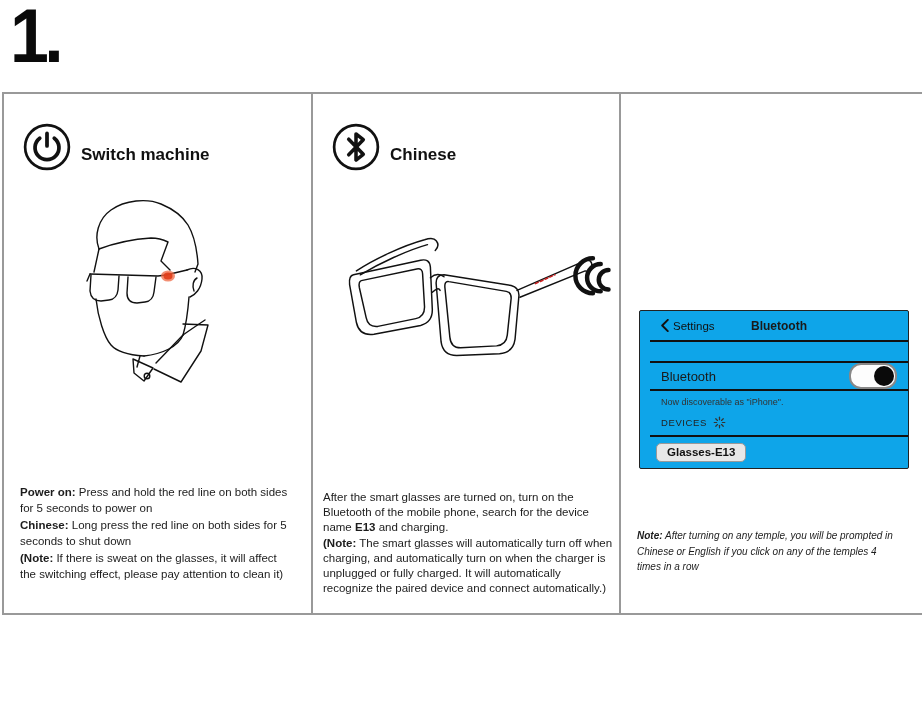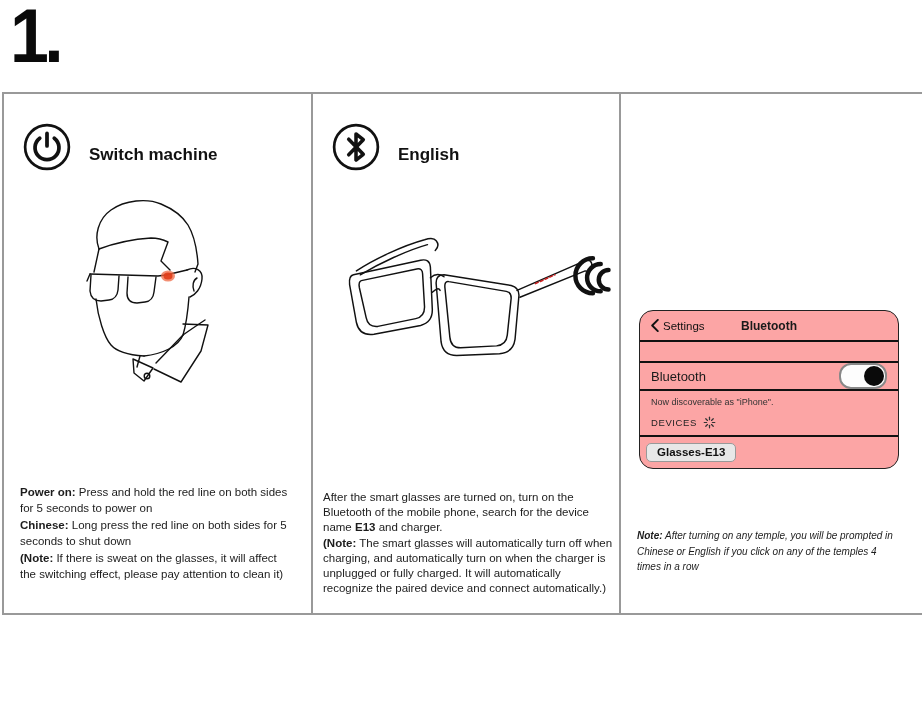--- a/index.html
+++ b/index.html
@@ -6,34 +6,34 @@
   .page{position:relative;width:922px;height:721px;background:#fff;overflow:hidden;
         font-family:"Liberation Sans",sans-serif;color:#1a1a1a;}
   .step-number{position:absolute;left:10px;top:-8px;font-size:76px;font-weight:bold;
         letter-spacing:-5px;color:#0a0a0a;transform:scaleX(.92);transform-origin:left top;}
   .panels{position:absolute;left:2px;top:92px;width:918px;height:519px;
         border:2px solid #999;border-right:none;display:flex;background:#fff;}
   .panel{position:relative;height:100%;}
   .panel-1{width:307px;border-right:2px solid #999;}
   .panel-2{width:306px;border-right:2px solid #999;}
   .panel-3{flex:1;}
-  .panel-header{position:absolute;left:18px;top:28px;display:flex;align-items:center;gap:8px;}
+  .panel-header{position:absolute;left:18px;top:28px;display:flex;align-items:center;}
   .icon-circle{width:50px;height:50px;display:inline-block;}
   .panel-title{font-size:17px;font-weight:bold;margin:0 0 0 9px;padding-top:16px;color:#111;}
   .illustration{position:absolute;}
   .face-art{left:50px;top:98px;width:230px;height:235px;}
   .glasses-art{left:22px;top:128px;width:292px;height:165px;}
   .instructions{position:absolute;font-size:11.5px;line-height:16.4px;color:#1c1c1c;}
   .instr-1{left:16px;top:390px;width:270px;}
   .instr-2{left:10px;top:396px;width:290px;line-height:15.2px;}
   .instructions p{margin:0;}
   .b{font-weight:bold;text-align:center;}
   
   .phone-card{position:absolute;left:18px;top:216px;width:258px;height:157px;
-        border:1.5px solid #222;border-radius:14px;background:#fca5a5;overflow:hidden;}
+        border:1.5px solid #222;border-radius:2px;background:#0ea5e9;overflow:hidden;padding-left:10px;}
   .phone-header{position:relative;height:29px;display:flex;align-items:center;padding:0 11px;}
   .back-btn{display:flex;align-items:center;font-size:11.5px;color:#111;}
   .back-btn svg{margin-right:4px;}
   .phone-title{position:absolute;left:0;right:0;text-align:center;font-size:12px;font-weight:bold;}
   .p-line{border-top:2px solid #111;}
   .row-empty{height:19px;}
   .row-toggle{height:26px;display:flex;align-items:center;justify-content:space-between;padding:0 11px;font-size:13px;}
   .toggle{position:relative;width:44px;height:22px;border:2px solid #888;border-radius:12px;background:#fdfdfd;}
   .toggle .knob{position:absolute;right:1px;top:1px;width:20px;height:20px;border-radius:50%;background:#0a0a0a;}
   .row-info{height:44px;padding:4px 11px 0 11px;box-sizing:border-box;}
@@ -113,21 +113,21 @@
     </section>
 
     <section class="panel panel-2">
       <div class="panel-header">
         <span class="icon-circle">
           <svg viewBox="0 0 48 48" width="50" height="50">
             <circle cx="24" cy="24" r="21" fill="none" stroke="#111" stroke-width="2.6"></circle>
             <path d="M17 16.5 L31 31 L24 36.5 L24 11.5 L31 17 L17 31.5" fill="none" stroke="#111" stroke-width="3.4" stroke-linecap="round" stroke-linejoin="round"></path>
           </svg>
         </span>
-        <h2 class="panel-title">English</h2>
+        <h2 class="panel-title">Chinese</h2>
       </div>
 
       <div class="illustration glasses-art">
         <svg viewBox="0 0 300 165" width="292" height="165" fill="none" stroke="#111" stroke-width="1.5" stroke-linecap="round" stroke-linejoin="round">
 
           <path d="M22,48 C40,36 70,22 92,16 Q101,13 104,17 Q108,22 103,27"></path>
           <path d="M26,52 C46,40 74,27 95,21"></path>
 
           <path d="M19,52 L88,37 Q97,35 98,44 L100,88 Q100,101 88,104 L40,113 Q25,115 22,101 L15,62 Q14,53 19,52 Z"></path>
 
@@ -144,21 +144,21 @@
 
           <path d="M206,61 L226,52" stroke="#cc2020" stroke-width="1.6" stroke-dasharray="3,2.4"></path>
 
           <path d="M281,47 A10,10 0 0 0 281,67" stroke-width="4.6"></path>
           <path d="M273,41 A14,14 0 0 0 273,69" stroke-width="4.6"></path>
           <path d="M265,35 A18,18 0 0 0 265,71" stroke-width="4.6"></path>
         </svg>
       </div>
 
       <div class="instructions instr-2">
-        <p><span>After the smart glasses are turned on, turn on the Bluetooth of the mobile phone, search for the device name </span><span class="b">E13</span><span> and charger.</span></p>
+        <p><span>After the smart glasses are turned on, turn on the Bluetooth of the mobile phone, search for the device name </span><span class="b">E13</span><span> and charging.</span></p>
         <p><span class="b">(Note:</span><span> The smart glasses will automatically turn off when charging, and automatically turn on when the charger is unplugged or fully charged. It will automatically recognize the paired device and connect automatically.)</span></p>
       </div>
     </section>
 
     <section class="panel panel-3">
 
       <div class="phone-card">
         <div class="phone-header">
           <span class="back-btn">
             <svg viewBox="0 0 10 16" width="8" height="13">

